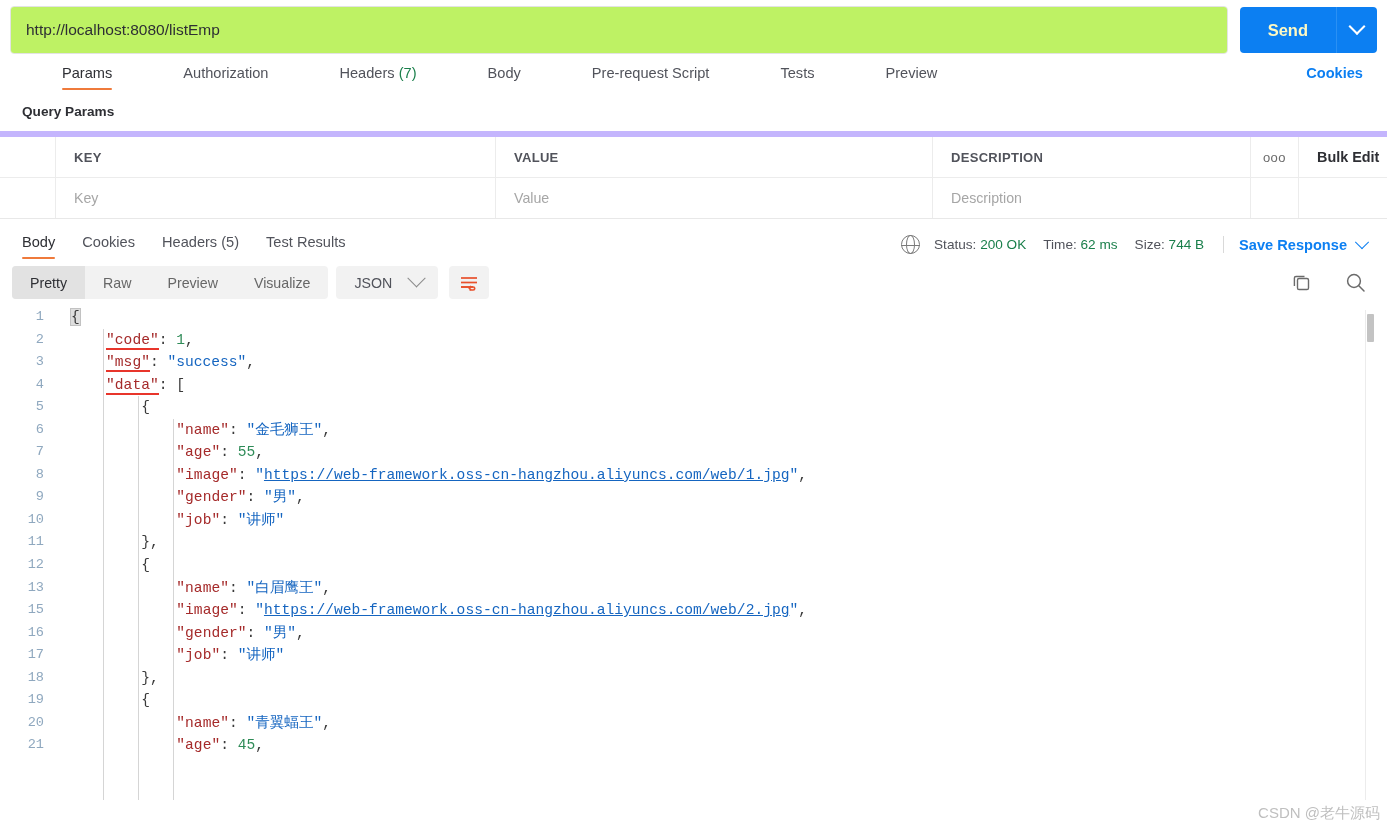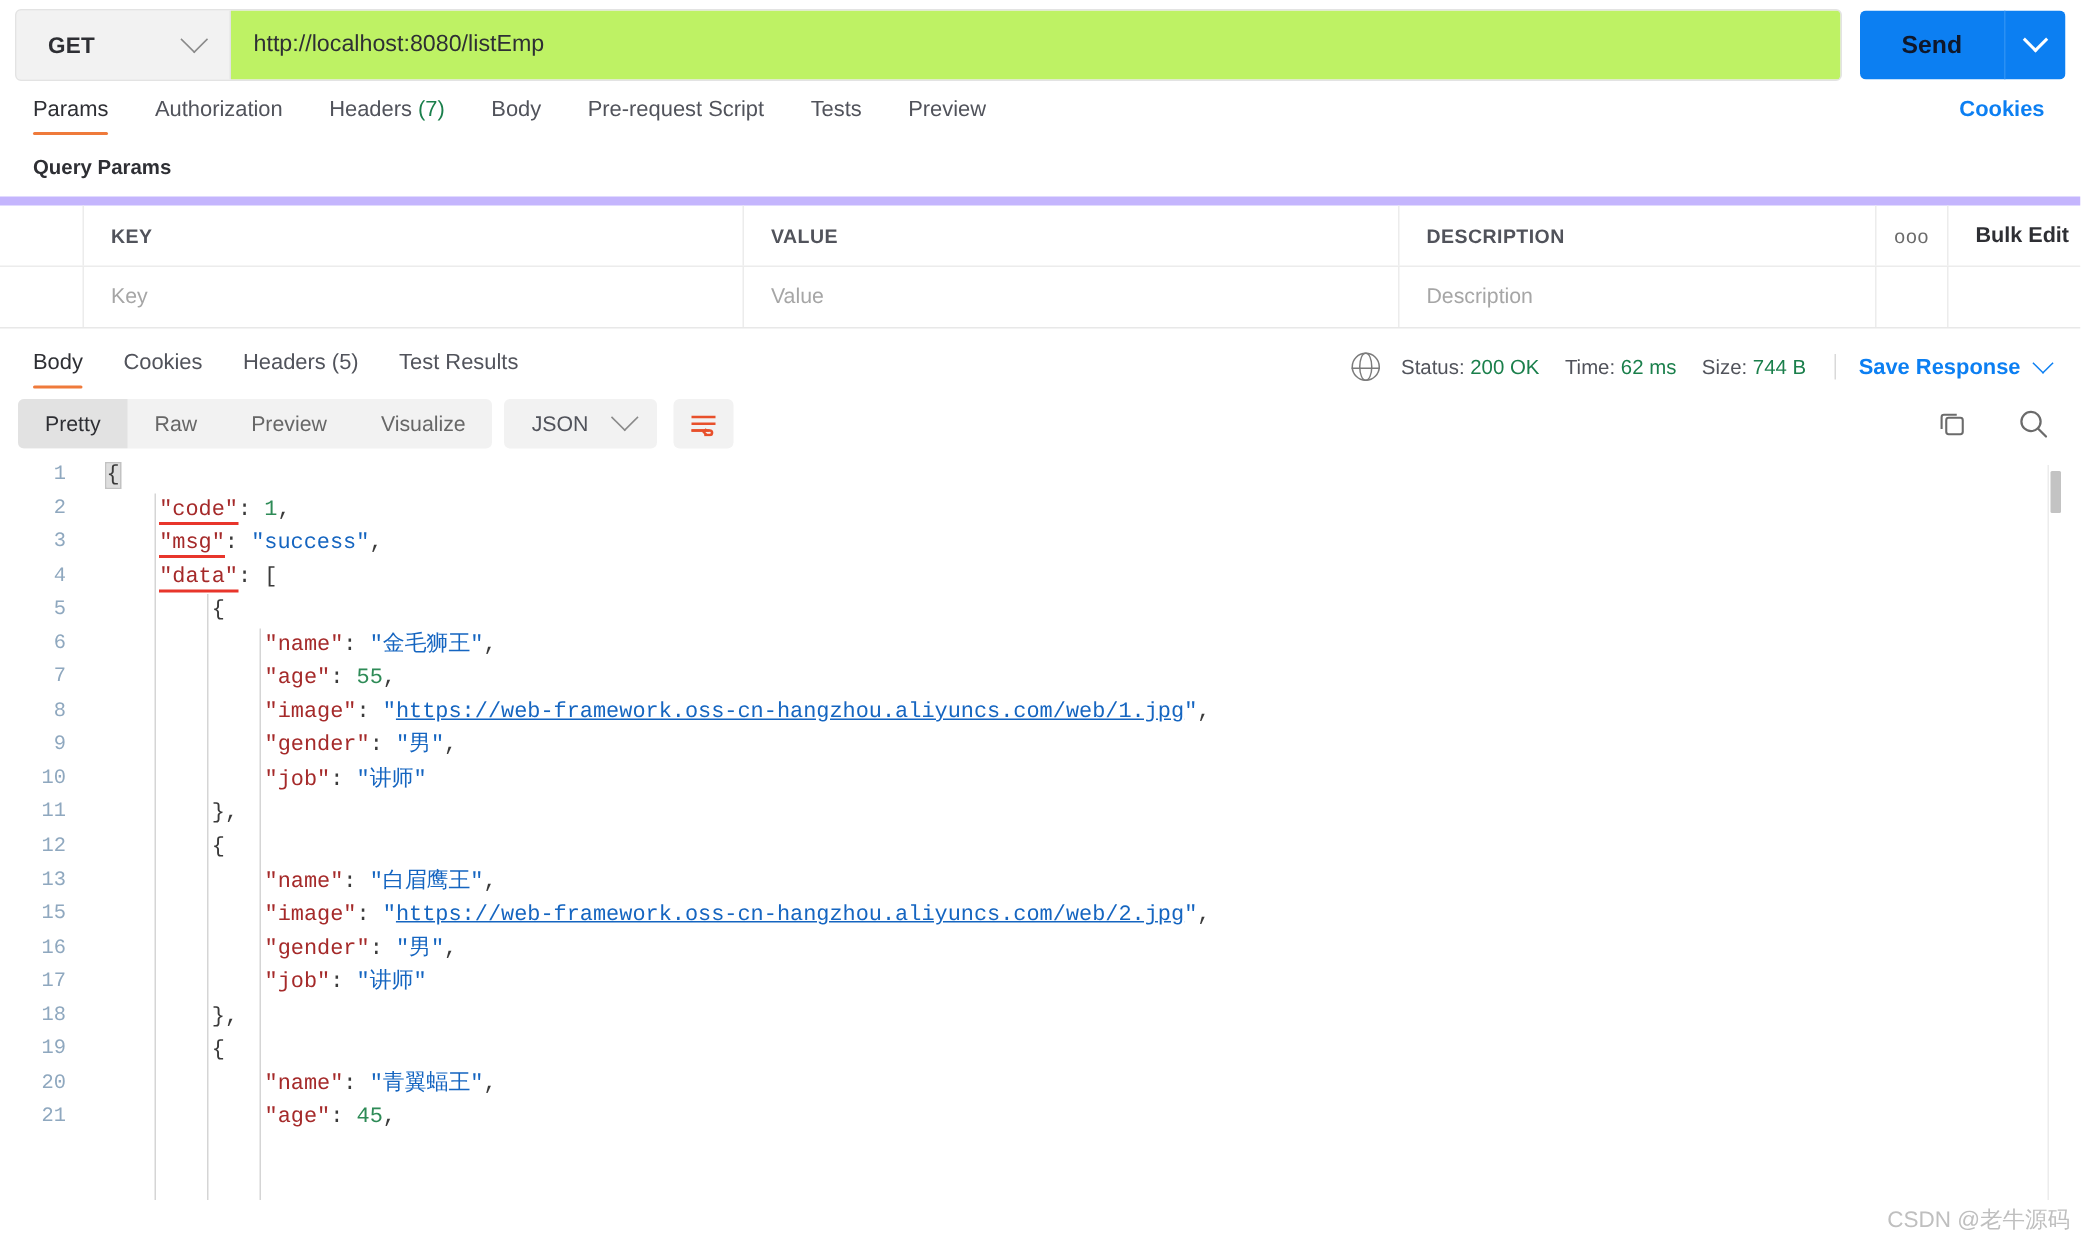--- a/index.html
+++ b/index.html
@@ -69,21 +69,21 @@
   }
   .send-group {
     display: flex;
     margin-left: 12px;
     height: 46px;
     border-radius: 4px;
     overflow: hidden;
   }
   .send-btn {
     background: #0c7ff2;
-    color: #0f172a;
+    color: #fef9c3;
     font-size: 16.5px;
     font-weight: 700;
     display: flex;
     align-items: center;
     justify-content: center;
     padding: 0 28px;
     cursor: pointer;
     border: none;
     font-family: inherit;
   }
@@ -114,20 +114,21 @@
     box-sizing: border-box;
   }
   .tab {
     font-size: 14.6px;
     color: #51535b;
     margin-right: 31px;
     padding-bottom: 9px;
     cursor: pointer;
     position: relative;
     white-space: nowrap;
+    margin-left: 40px;
   }
   .tab.active { color: #2e2f34; }
   .tab.active::after {
     content: "";
     position: absolute;
     left: 0; right: 0; bottom: 0;
     height: 2.5px;
     background: #ef7a3b;
     border-radius: 2px;
   }
@@ -386,24 +387,20 @@
     color: #bfbfbf;
     font-family: "Liberation Sans", sans-serif;
     white-space: nowrap;
   }
 </style>
 </head>
 <body>
 
 <div class="urlbar">
   <div class="method-url-wrap">
-    <div class="method-select">
-      <span class="method-label">GET</span>
-      <span class="chev"></span>
-    </div>
     <div class="url-input">
       <span>http://localhost:8080/listEmp</span>
     </div>
   </div>
   <div class="send-group">
     <div class="send-btn">Send</div>
     <div class="send-caret">
       <span class="chev-white"></span>
     </div>
   </div>

